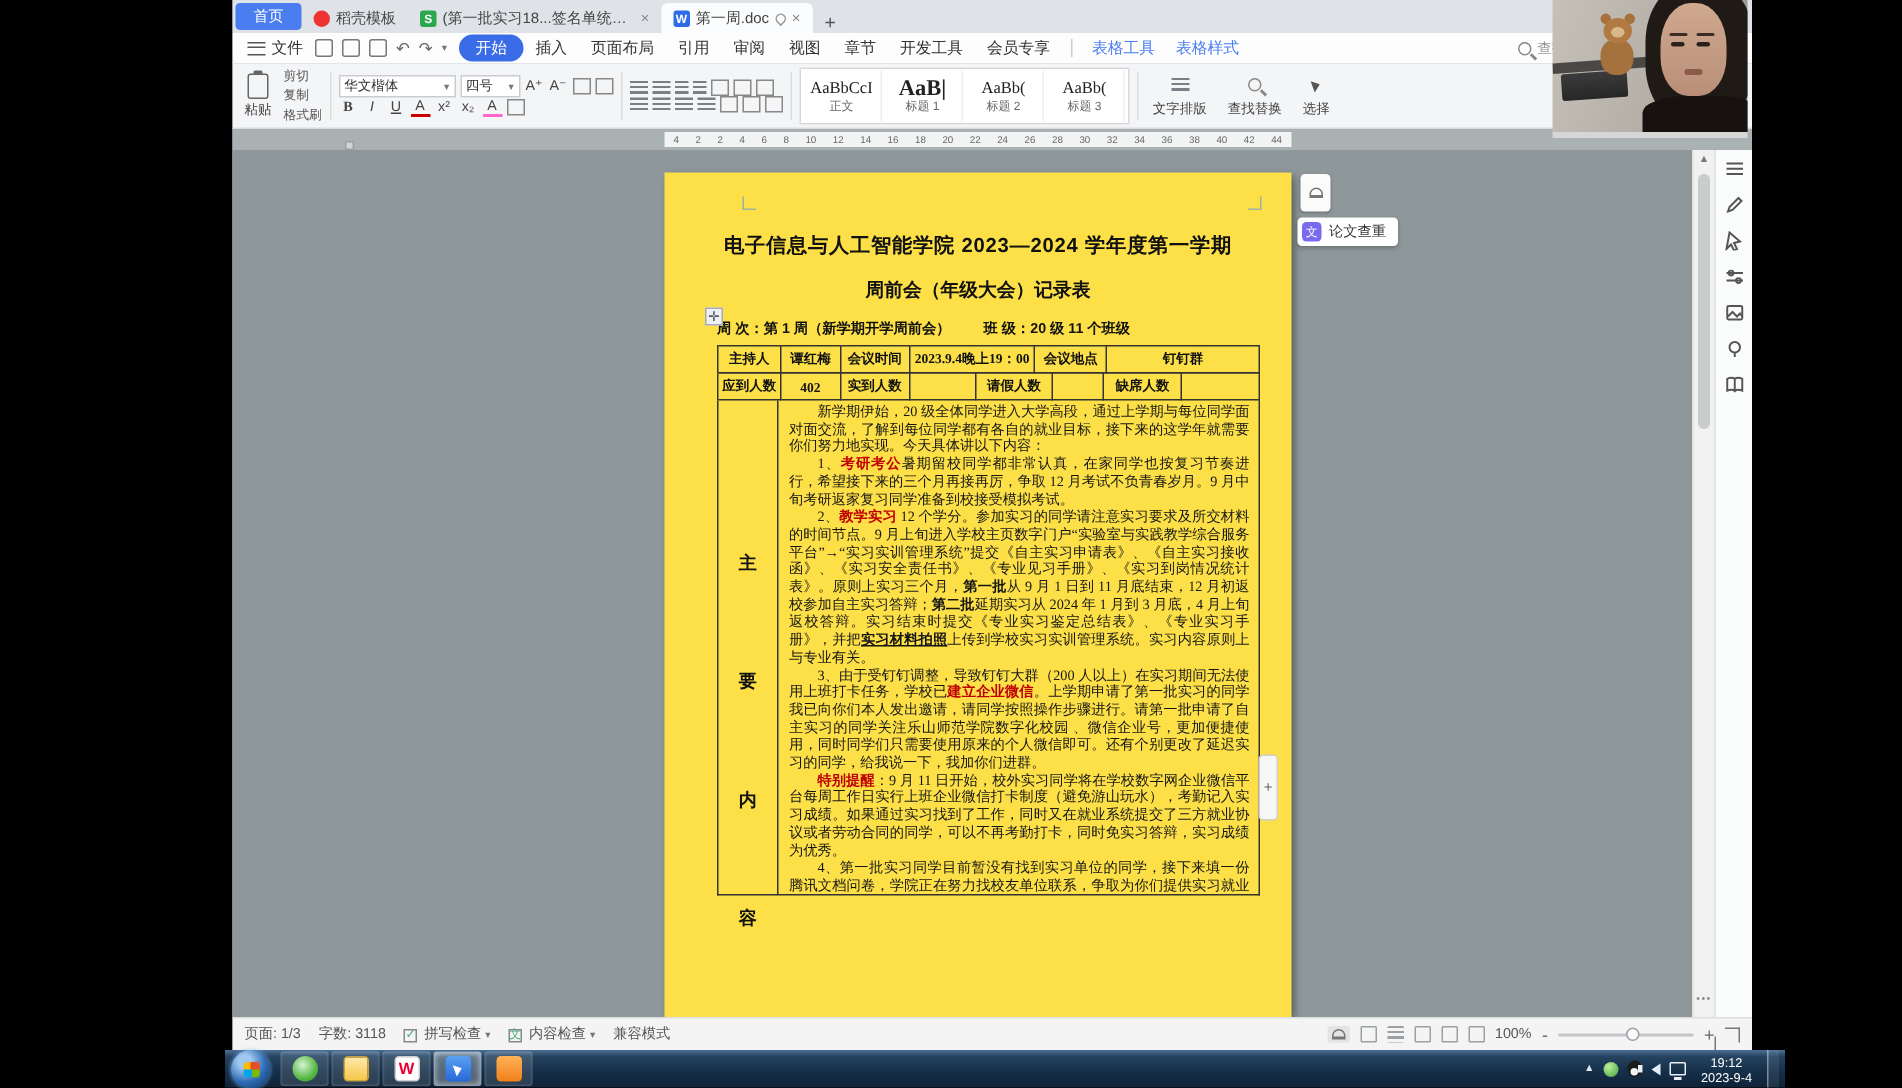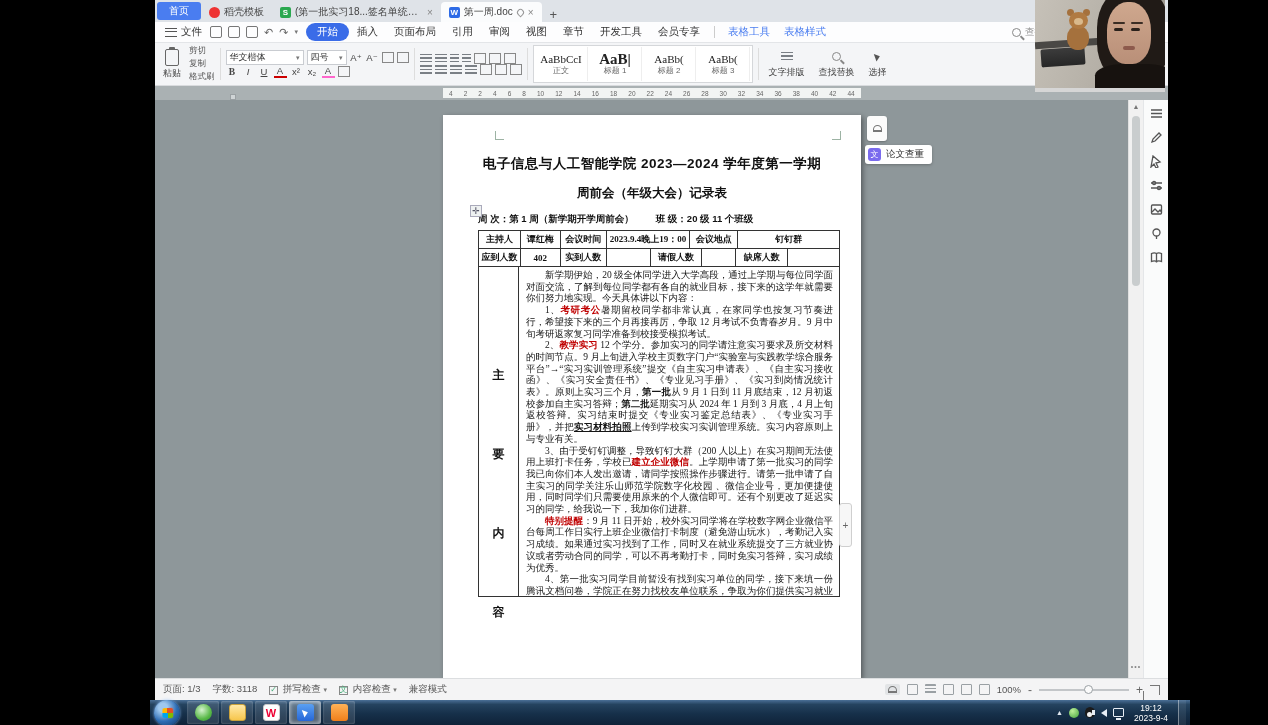--- a/index.html
+++ b/index.html
@@ -72,21 +72,21 @@
   .arrowptr { width:0; height:0; border-left:5px solid #555; border-top:4px solid transparent; border-bottom:4px solid transparent; transform:rotate(-20deg); }
 
   
   .rulerwrap { height:14px; background:#aab1b3; position:relative; }
   .ruler { position:absolute; left:288px; width:418px; top:2px; bottom:2px; background:#f2f4f3; display:flex; align-items:center; }
   .ruler-nums { flex:1; display:flex; justify-content:space-between; padding:0 6px; font-size:6.5px; color:#666; }
   .indent-marker { position:absolute; left:75px; top:8px; width:6px; height:6px; background:#cfd4d6; border:1px solid #9aa0a3; }
 
   
   .workspace { position:relative; height:578px; background:#8e979a; overflow:hidden; }
-  .page { position:absolute; left:288px; top:15px; width:418px; height:563px; background:#ffffff;
+  .page { position:absolute; left:288px; top:15px; width:418px; height:563px; background:#fde047;
     box-shadow:2px 2px 5px rgba(0,0,0,.4); overflow:hidden; }
   .crop { position:absolute; width:9px; height:9px; border:0 solid #9db3a4; }
   .crop.tl { left:52px; top:16px; border-left-width:1px; border-bottom-width:1px; }
   .crop.tr { right:20px; top:16px; border-right-width:1px; border-bottom-width:1px; }
 
   .doc-title1 { margin-top:40px; text-align:center; font-size:13.5px; font-weight:bold; color:#111; letter-spacing:.5px;}
   .doc-title2 { margin-top:12px; text-align:center; font-size:12.5px; font-weight:bold; color:#111; }
   .weekline { margin:11px 4px 4px 35px; font-size:9.5px; font-weight:bold; color:#111; display:flex; gap:22px; }
 
   .itable { margin-left:35px; width:362px; font-size:9px; color:#111; }

